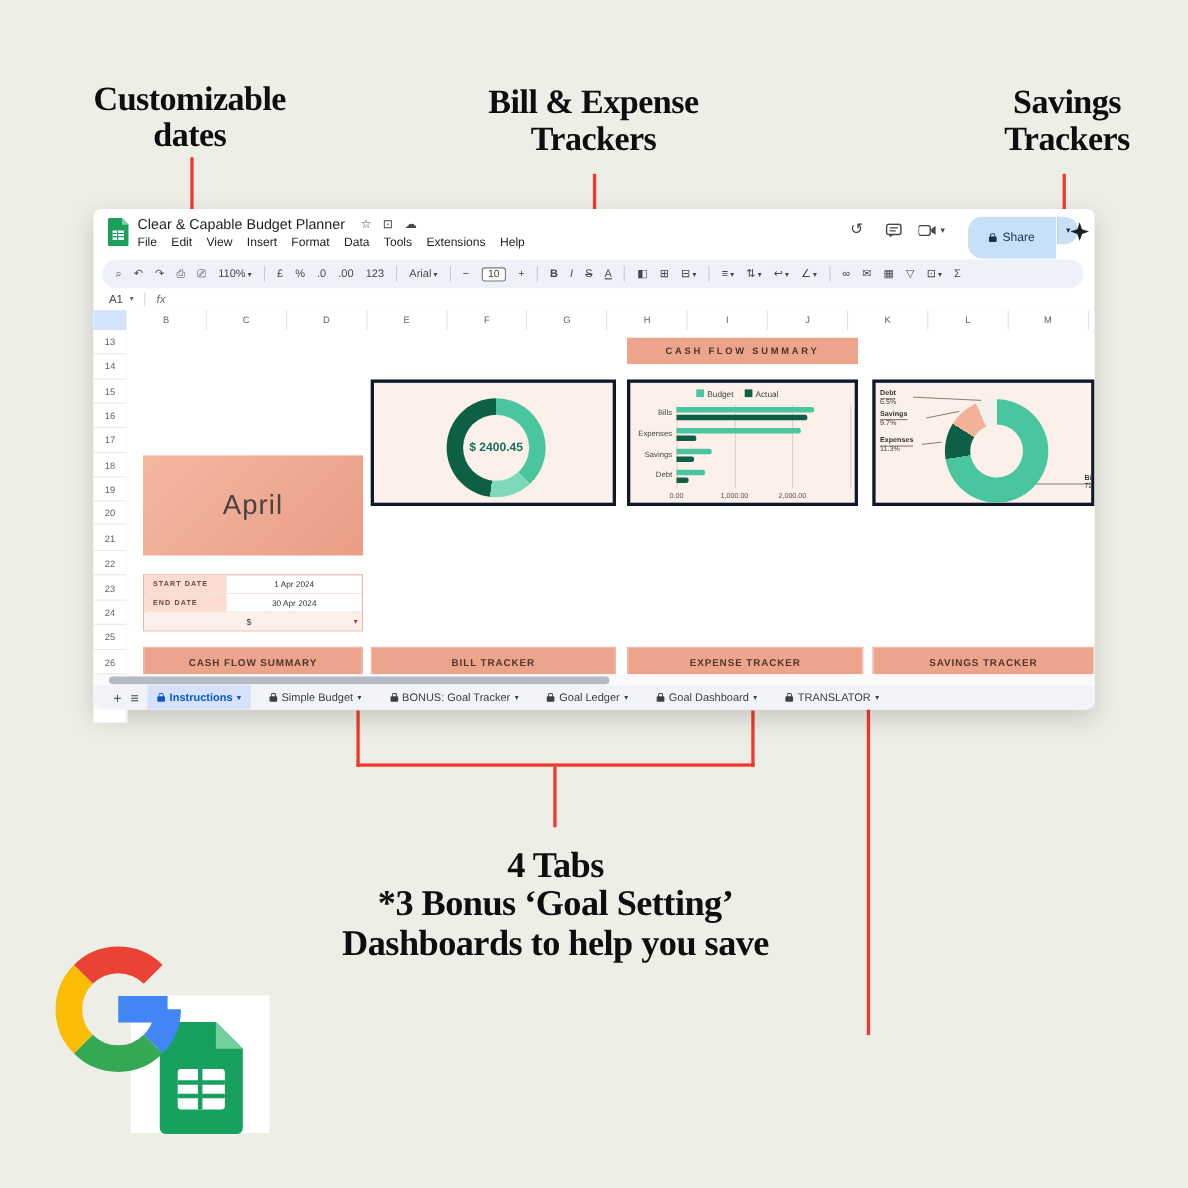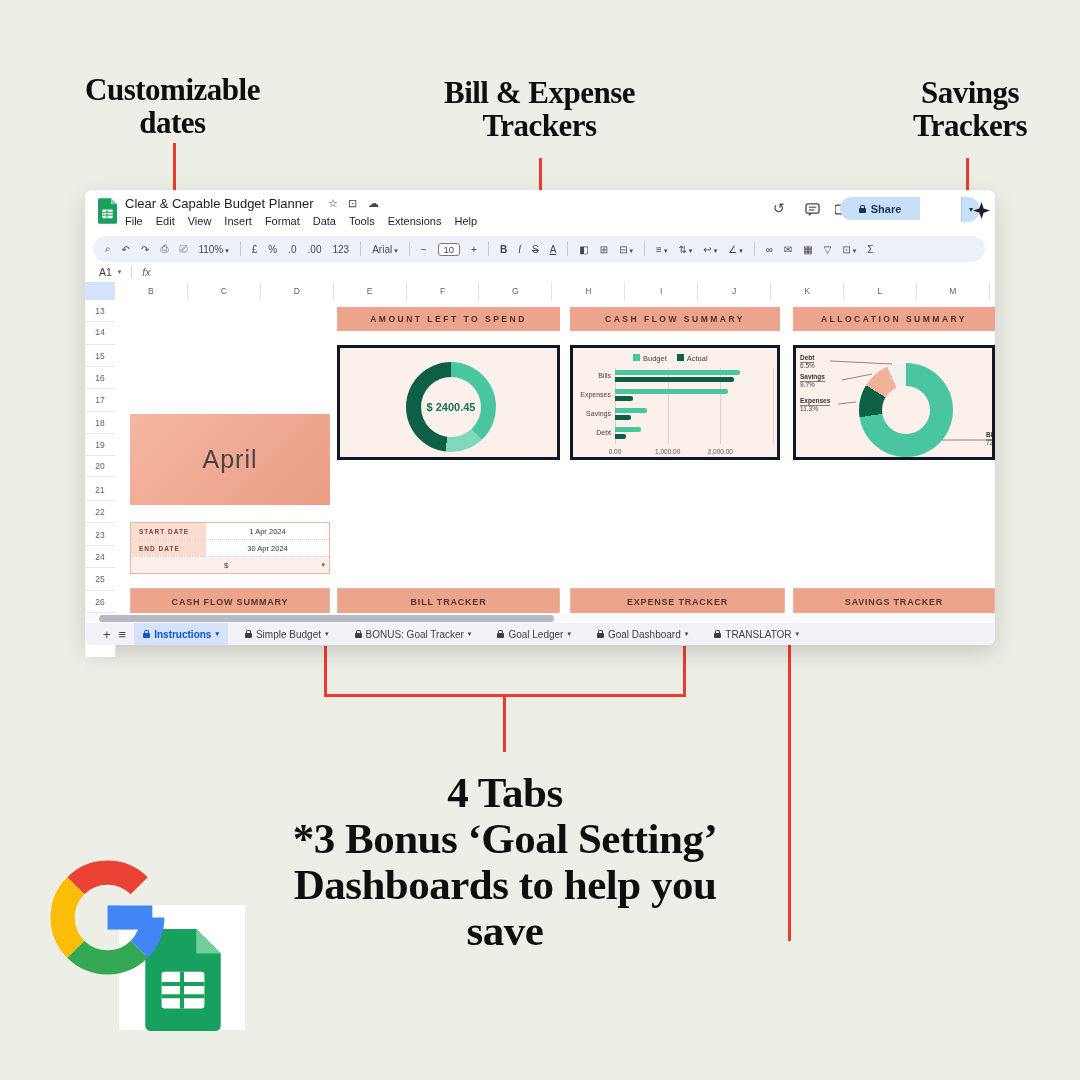--- a/index.html
+++ b/index.html
@@ -12,22 +12,22 @@
   .redline{position:absolute;background:#f03a2e}
   
   .win{position:absolute;left:85px;top:190px;width:910px;height:455px;background:#fff;
     border-radius:7px;box-shadow:0 8px 22px rgba(0,0,0,.16);font-family:"Liberation Sans",sans-serif}
   .titlebar{position:absolute;left:0;top:0;width:100%;height:44px}
   .doc-title{position:absolute;left:40px;top:6px;font-size:13px;color:#1f1f1f}
   .title-ico{position:absolute;top:7px;font-size:11px;color:#444746}
   .menus{position:absolute;left:40px;top:25px;display:flex;gap:13px;font-size:11px;color:#1f1f1f}
   .menus span{cursor:default}
   .tr-ico{position:absolute;top:10px;font-size:14px;color:#444746}
-  .share{position:absolute;left:755px;top:7px;width:80px;height:23px;background:#c7e0f8;border-radius:13px 0 0 13px;
-    display:flex;align-items:center;justify-content:center;gap:5px;font-size:11px;color:#14344f;font-weight:700}
+  .share{position:absolute;left:795px;top:7px;width:80px;height:38px;background:#c7e0f8;border-radius:13px 0 0 13px;
+    display:flex;align-items:center;justify-content:center;gap:5px;font-size:11px;color:#14344f;font-weight:400}
   .share-dd{position:absolute;left:876px;top:7px;width:18px;height:25px;background:#c7e0f8;border-radius:0 13px 13px 0;
     border-left:1px solid #a9cdef;display:flex;align-items:center;justify-content:center;font-size:8px;color:#14344f}
   .lock{display:inline-block;width:7px;height:5px;background:#14344f;border-radius:1px;position:relative;margin-top:3px}
   .lock:before{content:"";position:absolute;left:1px;top:-3px;width:3px;height:3px;border:1px solid #14344f;border-bottom:none;border-radius:2px 2px 0 0}
   .toolbar{position:absolute;left:8px;top:46px;width:892px;height:26px;background:#eef1fa;border-radius:13px;
     display:flex;align-items:center;gap:11px;padding:0 12px;box-sizing:border-box;font-size:10px;color:#454746;overflow:hidden}
   .tb{cursor:pointer;white-space:nowrap}
   .tb .dd{font-size:7px;margin-left:2px}
   .tbsep{width:1px;height:14px;background:#c6c9d2}
   .sizebox{border:1px solid #767a7e;border-radius:3px;padding:0 5px;background:#fff;font-size:9.5px}
@@ -88,21 +88,21 @@
 <body>
 
 <div class="canvas">
 
   <div class="ann" style="left:35px;top:73px;width:275px;font-size:31px;line-height:1.08" id="ann-dates">Customizable
 dates</div>
   <div class="ann" style="left:392px;top:76px;width:295px;font-size:31px;line-height:1.08" id="ann-bill">Bill &amp; Expense
 Trackers</div>
   <div class="ann" style="left:845px;top:76px;width:250px;font-size:31px;line-height:1.08" id="ann-sav">Savings
 Trackers</div>
-  <div class="ann" style="left:255px;top:770px;width:500px;font-size:43px;line-height:1.07" id="ann-tabs">4 Tabs
+  <div class="ann" style="left:255px;top:770px;width:500px;font-size:33px;line-height:1.07" id="ann-tabs">4 Tabs
 *3 Bonus ‘Goal Setting’
 Dashboards to help you save</div>
 
   <div class="redline" style="left:173px;top:143px;width:3px;height:229px"></div>
   <div class="redline" style="left:539px;top:158px;width:3px;height:339px"></div>
   <div class="redline" style="left:966px;top:158px;width:3px;height:339px"></div>
   <div class="redline" style="left:788px;top:434px;width:3px;height:507px"></div>
   <div class="redline" style="left:324px;top:646px;width:3px;height:51px"></div>
   <div class="redline" style="left:683px;top:646px;width:3px;height:51px"></div>
   <div class="redline" style="left:324px;top:694px;width:362px;height:3px"></div>
@@ -250,23 +250,21 @@
         <div class="drow">
           <div class="dlab">END DATE</div>
           <div class="dval">30 Apr 2024</div>
         </div>
         <div class="currow">
           <span style="flex:1;text-align:center">$</span>
           <span style="color:#c0392b;font-size:7px;margin-right:4px">▾</span>
         </div>
       </div>
 
-      <div class="panel-head" style="left:222px;top:7px;width:223px">AMOUNT LEFT TO SPEND</div>
       <div class="panel-head" style="left:455px;top:7px;width:210px">CASH FLOW SUMMARY</div>
-      <div class="panel-head" style="left:678px;top:7px;width:202px">ALLOCATION SUMMARY</div>
 
       <div class="card" style="left:222px;top:45px;width:223px;height:115px">
         <div class="donut" id="amount-donut" style="left: 66px; top: 14px; width: 90px; height: 90px; background: conic-gradient(rgb(73, 198, 160) 0%, rgb(73, 198, 160) 38%, rgb(127, 216, 187) 38%, rgb(127, 216, 187) 52%, rgb(13, 95, 69) 52%, rgb(13, 95, 69) 100%);"></div>
         <div class="hole" style="left:81px;top:29px;width:60px;height:60px">
           <span class="amount-val" id="amount-val">$ 2400.45</span>
         </div>
       </div>
 
       <div class="card" style="left:455px;top:45px;width:210px;height:115px;overflow:hidden" id="barcard">
         <div class="legend" style="left:60px;top:6px" id="barlegend">

